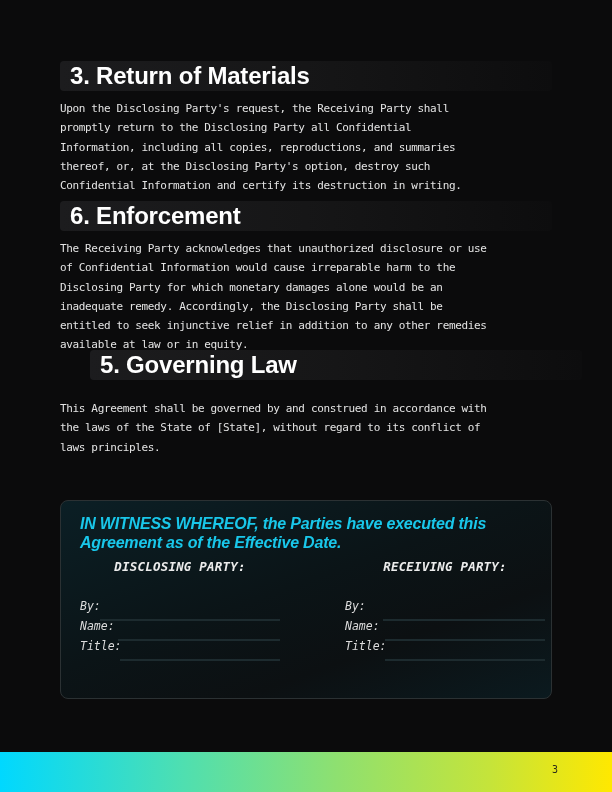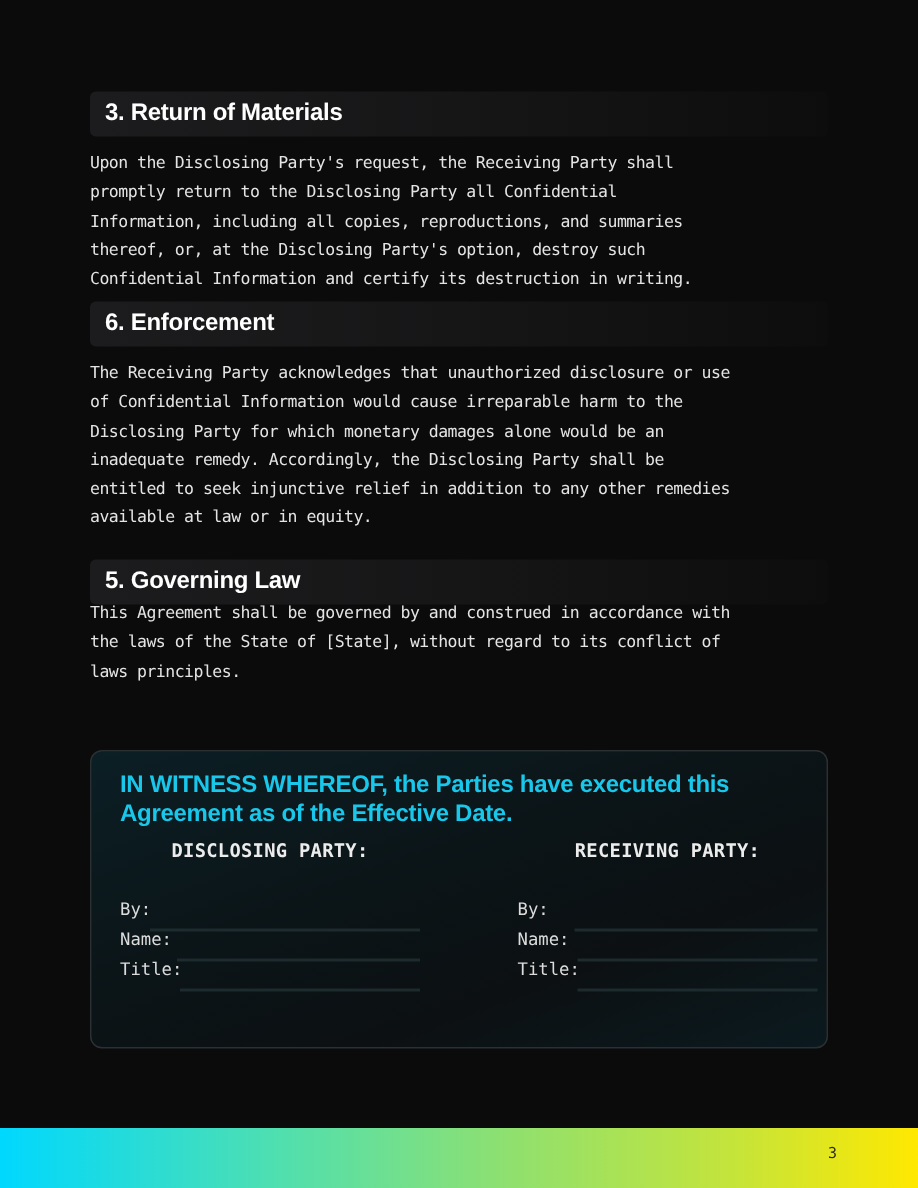--- a/index.html
+++ b/index.html
@@ -10,31 +10,32 @@
   }
   .page { position: absolute; left: 60px; top: 0; width: 492px; }
   .section-head {
     position: absolute; left: 0; width: 492px; height: 30px;
     border-radius: 4px;
     background: linear-gradient(90deg, #1c1c1e 0%, #161617 50%, #0d0d0e 100%);
     box-sizing: border-box; padding-left: 10px;
   }
   .section-head h2 {
     margin: 0; font-family: "Liberation Sans", sans-serif; font-weight: bold;
-    font-size: 16px; line-height: 30px; color: #ffffff; letter-spacing: -0.2px;
+    font-size: 24px; line-height: 30px; color: #ffffff; letter-spacing: -0.2px;
   }
   .para {
     position: absolute; left: 0; width: 500px;
     font-size: 11px; line-height: 19.3px; color: #e4e4e4;
     letter-spacing: -0.35px; white-space: pre-line; margin: 0;
   }
   .sig-box {
     position: absolute; left: 60px; top: 500px; width: 492px; height: 199px;
     box-sizing: border-box; border: 1px solid #2b3133; border-radius: 8px;
     background: linear-gradient(160deg, #0b1f25 0%, #0b1417 45%, #0c1012 70%, #0b1a1f 100%);
+    font-style: italic;
   }
   .witness {
     position: absolute; left: 19px; top: 13px; width: 450px; margin: 0;
     font-family: "Liberation Sans", sans-serif; font-weight: bold;
     font-size: 16px; line-height: 19px; color: #19c7ea; letter-spacing: -0.2px;
   }
   .party { position: absolute; top: 58px; width: 200px; }
   .party .ptitle {
     font-weight: bold; font-size: 12.5px; line-height: 16px; color: #ececec;
     letter-spacing: 0.2px; margin: 0; text-align: center;
@@ -67,21 +68,21 @@
   <div class="section-head" style="top:201px;">
     <h2>6. Enforcement</h2>
   </div>
   <p class="para" style="top:239px;">The Receiving Party acknowledges that unauthorized disclosure or use
 of Confidential Information would cause irreparable harm to the
 Disclosing Party for which monetary damages alone would be an
 inadequate remedy. Accordingly, the Disclosing Party shall be
 entitled to seek injunctive relief in addition to any other remedies
 available at law or in equity.</p>
 
-  <div class="section-head" style="top:373px;">
+  <div class="section-head" style="top:350px;margin-left:30px;">
     <h2>5. Governing Law</h2>
   </div>
   <p class="para" style="top:399px;">This Agreement shall be governed by and construed in accordance with
 the laws of the State of [State], without regard to its conflict of
 laws principles.</p>
 </div>
 
 <div class="sig-box">
   <p class="witness">IN WITNESS WHEREOF, the Parties have executed this Agreement as of the Effective Date.</p>
 

